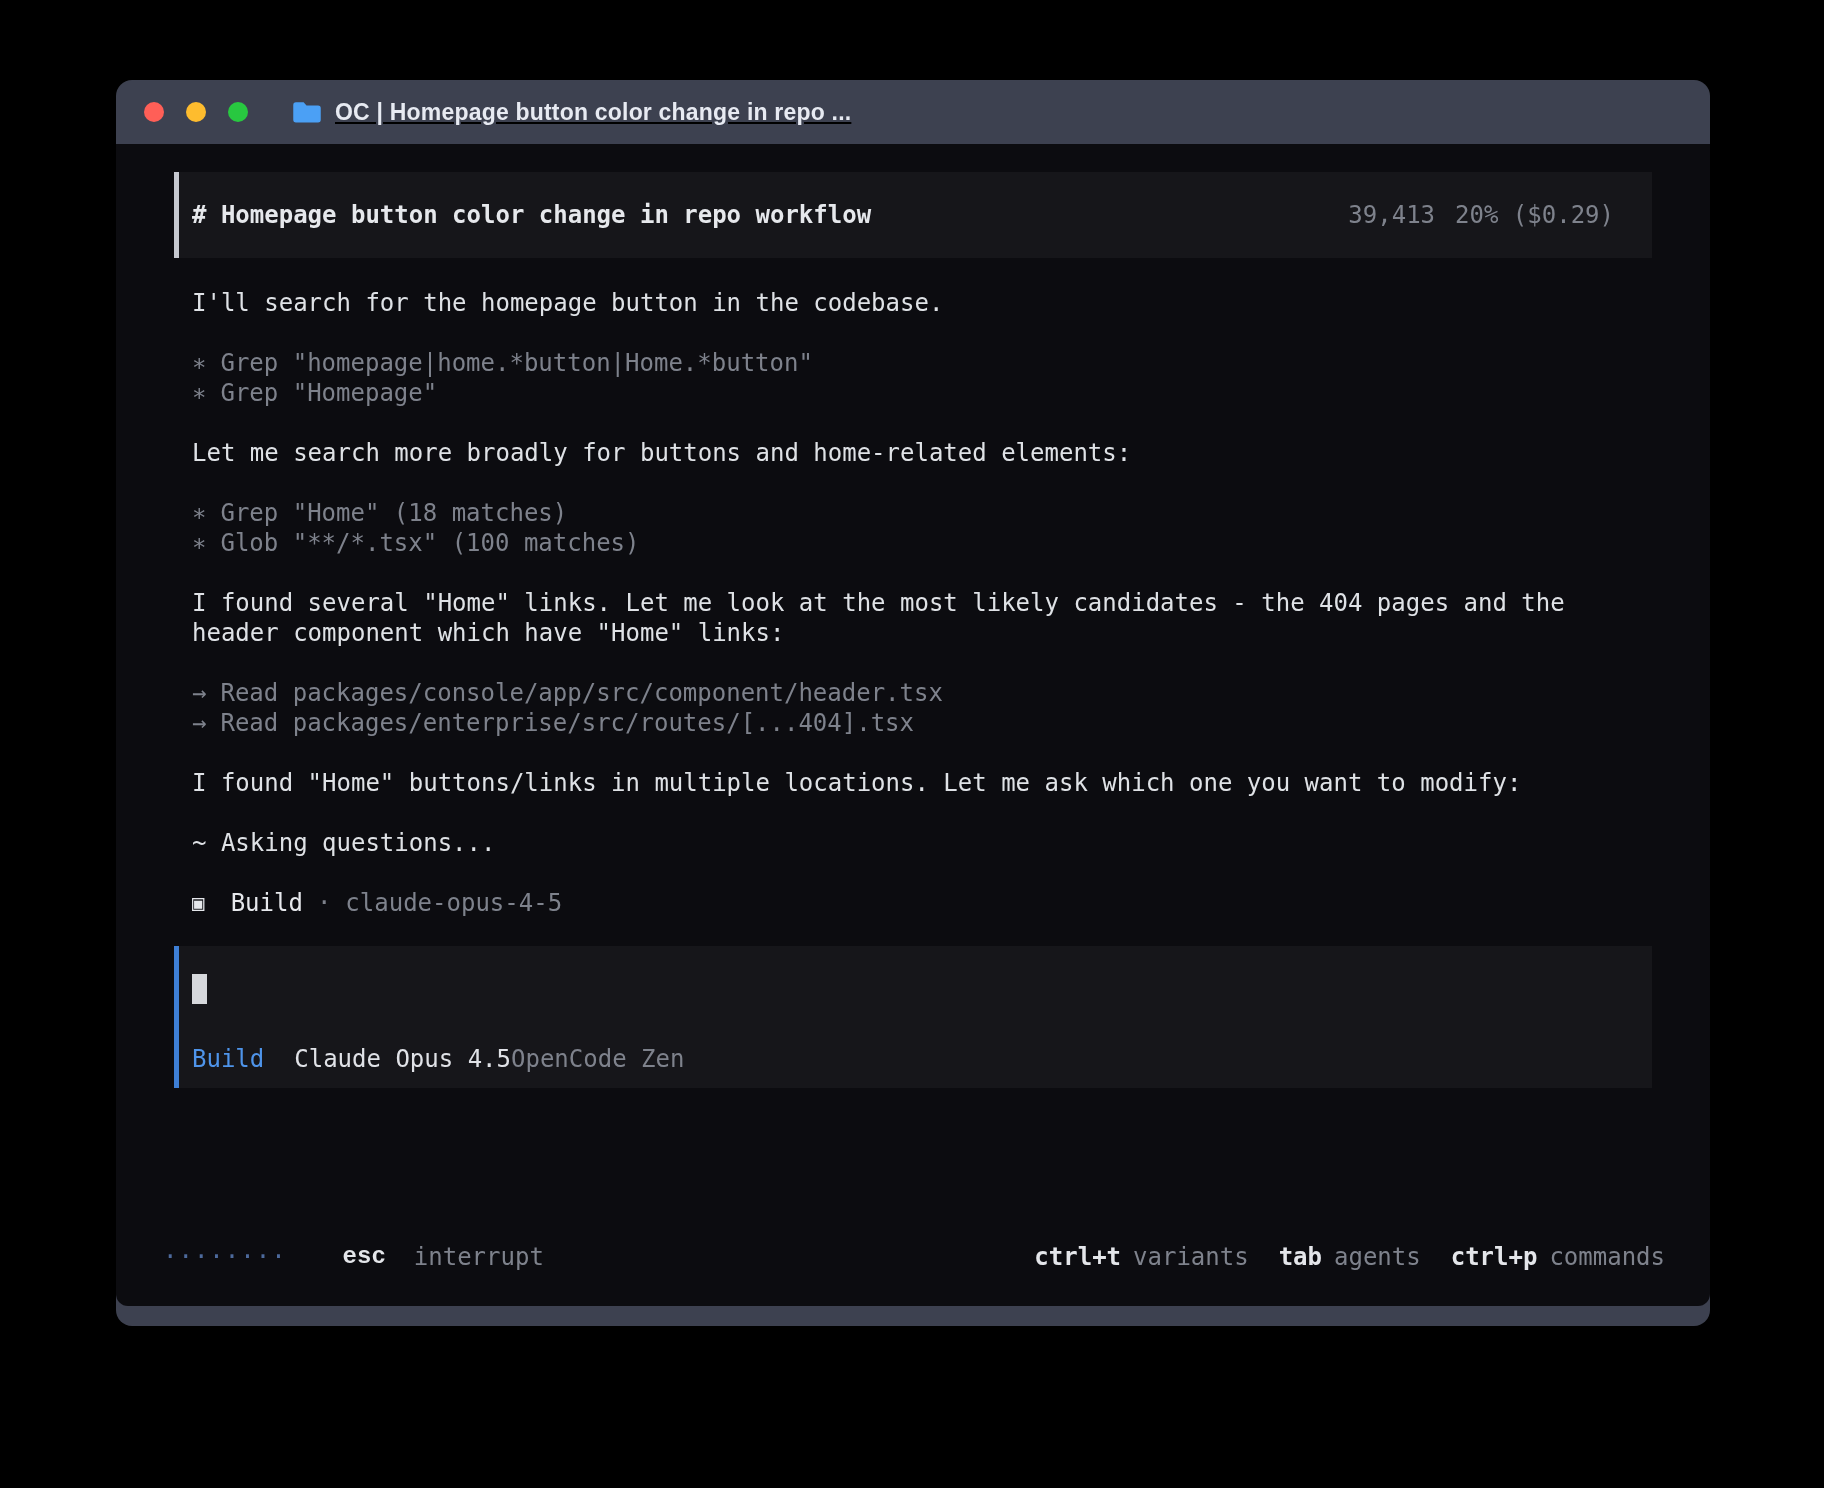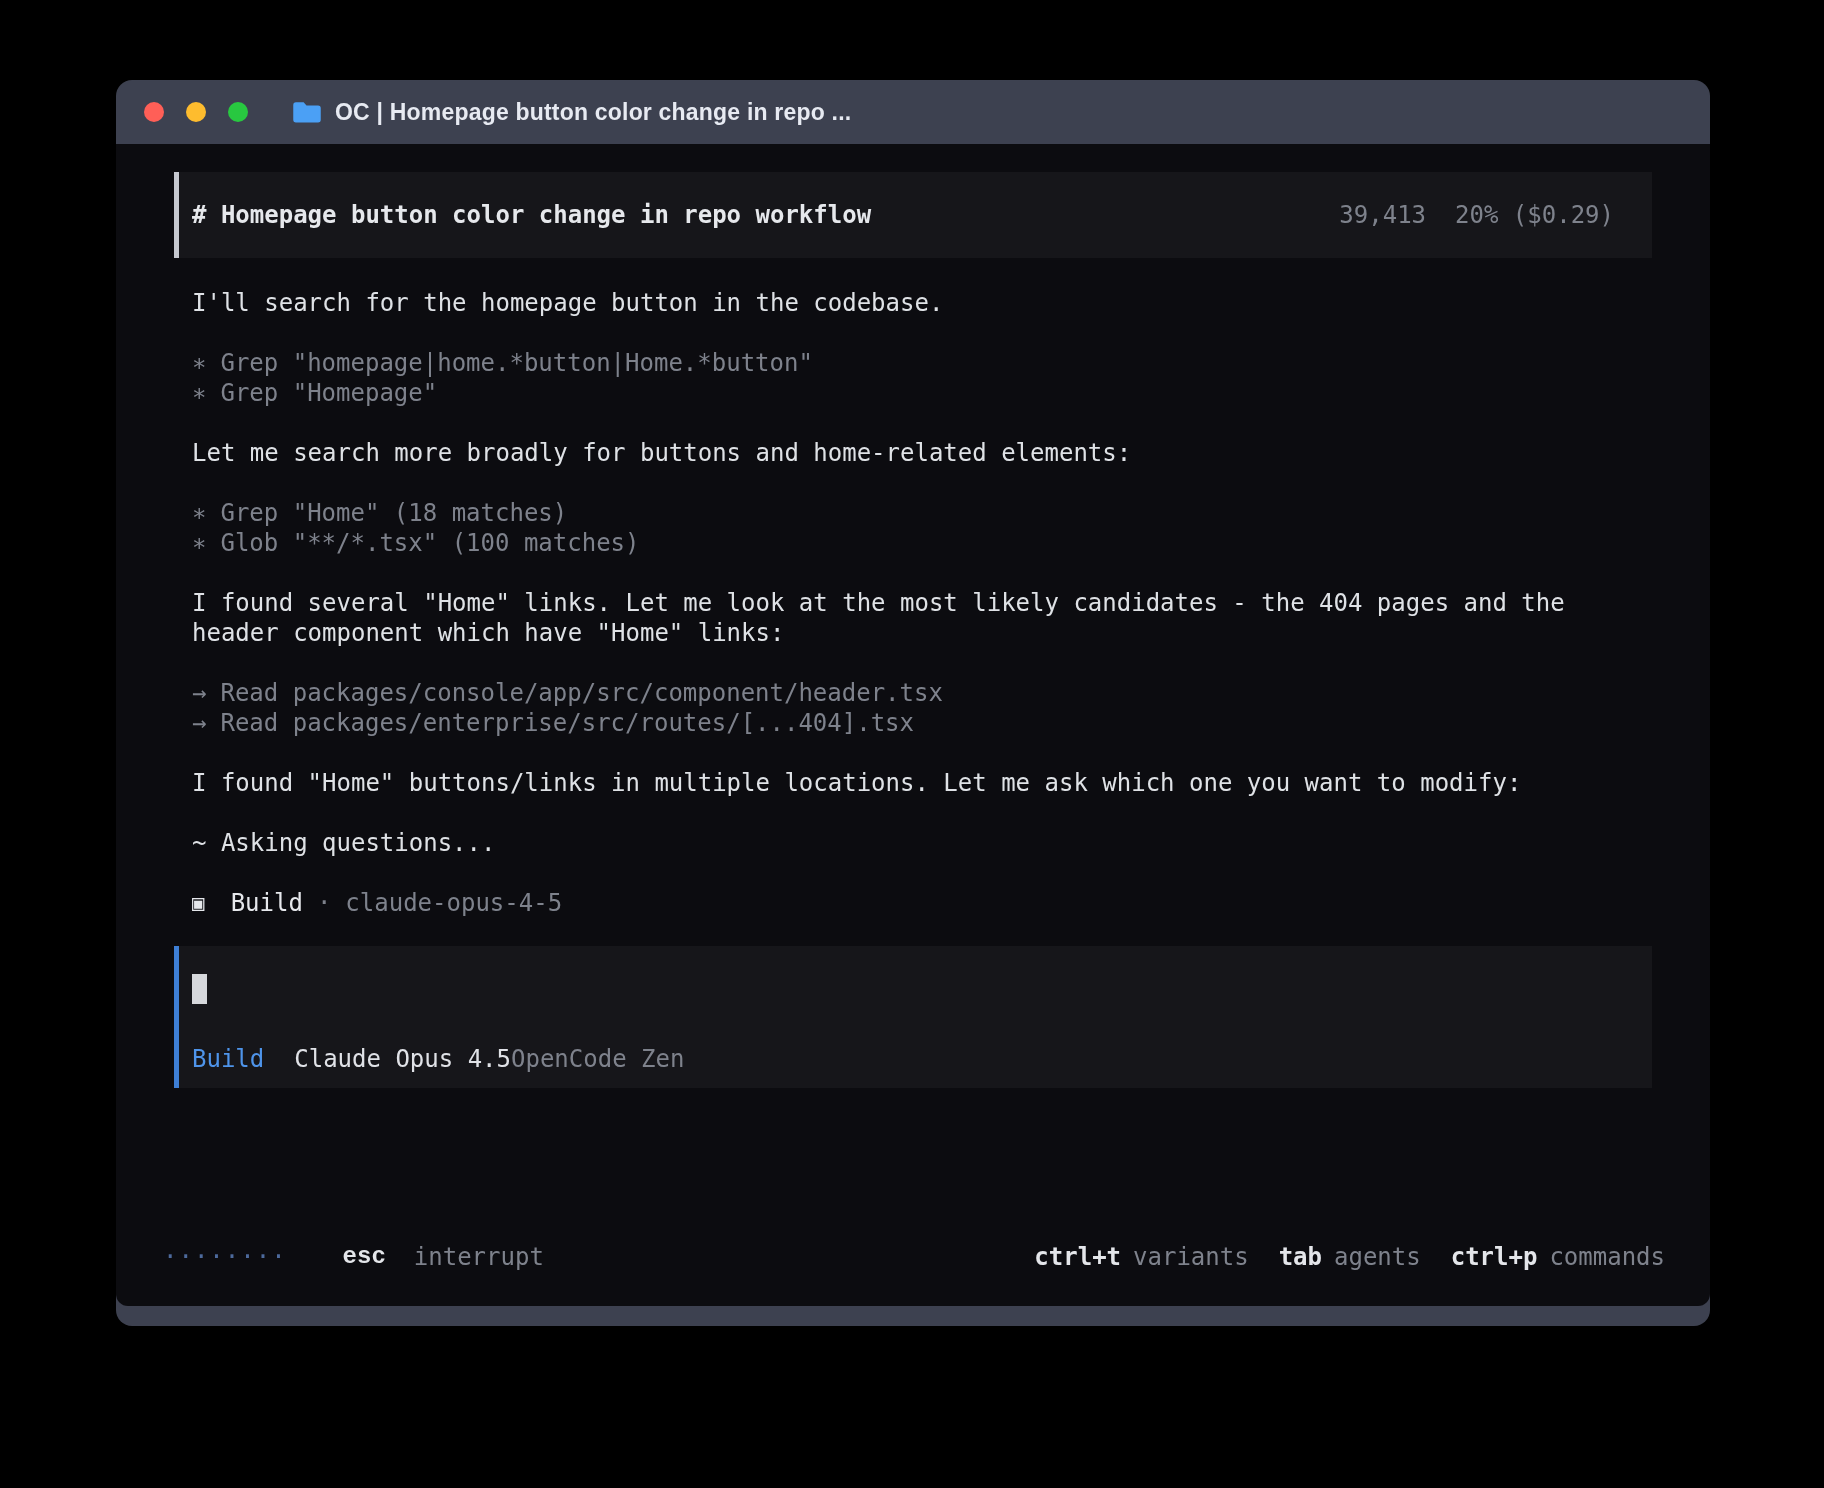--- a/index.html
+++ b/index.html
@@ -45,20 +45,21 @@
     display: inline-block;
   }
   .light.red    { background: #ff5f57; }
   .light.yellow { background: #febc2e; }
   .light.green  { background: #28c840; }
   .title-wrap {
     display: flex;
     align-items: center;
     margin-left: 44px;
     gap: 13px;
+    text-decoration: underline;
   }
   .win-title {
     color: #e7eaf2;
     font-size: 23px;
     font-weight: 700;
     letter-spacing: 0.2px;
   }
   .terminal {
     position: absolute;
     top: 64px;
@@ -85,21 +86,21 @@
   }
   .session-header {
     display: flex;
     justify-content: space-between;
     align-items: center;
   }
   .hdr-title { font-weight: 700; color: #e6e8ec; }
   .hdr-meta  {
     color: #7e828c;
     display: flex;
-    gap: 29px;
+    gap: 20px;
     padding-right: 8px;
   }
   .user-msg {
     margin-top: 34px;
     border-left-color: #3e7fd6;
   }
   .flow { margin-left: 18px; }
   .para {
     margin-top: 30px;
     max-width: 1420px;

